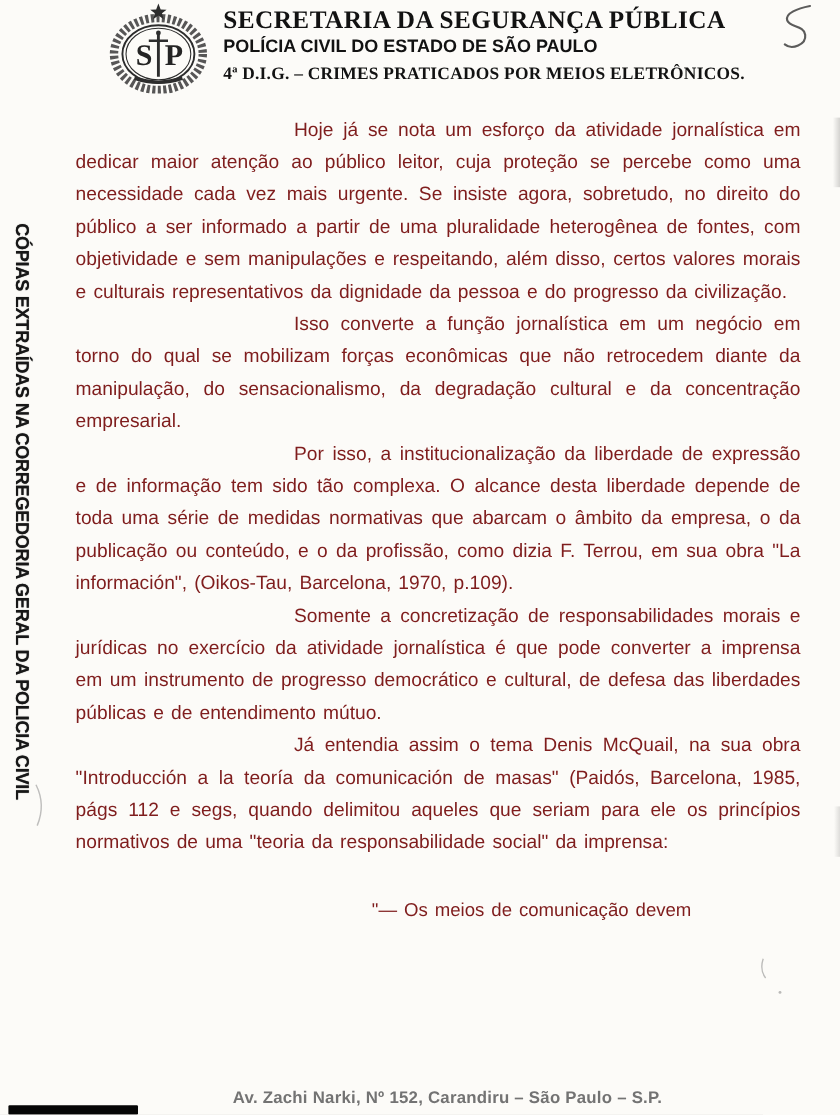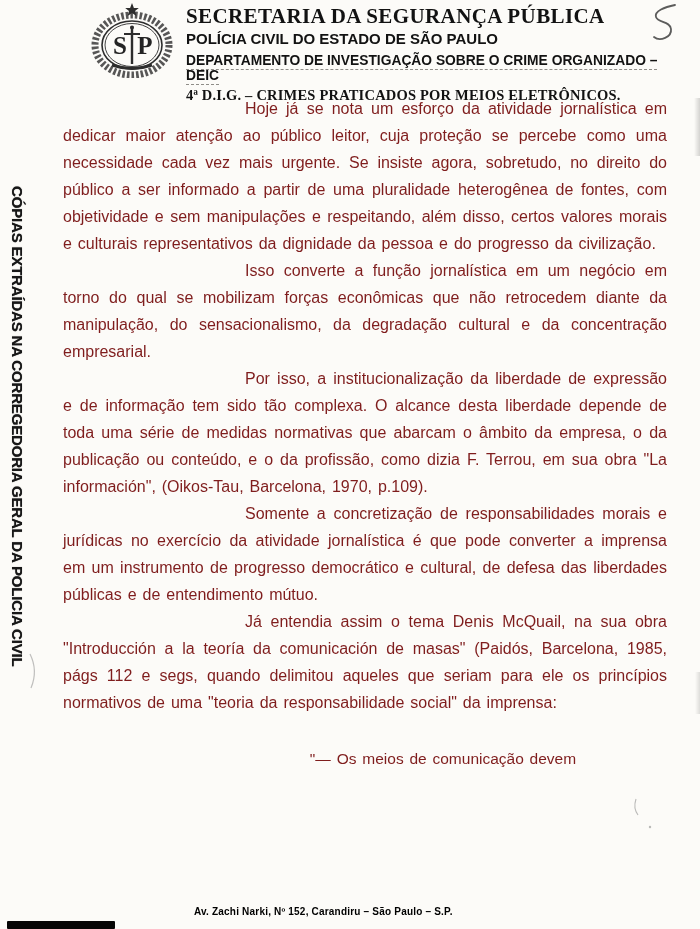--- a/index.html
+++ b/index.html
@@ -27,21 +27,21 @@
     position:absolute; top:95px; left:63px; width:604px;
     font-size:16px; line-height:27px; text-align:justify;
     word-spacing:1.5px; color:#7f1d1d;
   }
   .body-text p { margin:0; text-indent:182px; }
   .body-text p.gap { margin-top:0; }
   .quote { margin-top:29px; margin-left:158px; width:444px; text-align:center; font-size:15.5px; line-height:28px; text-indent:0; }
   .quote div { white-space:nowrap; }
 
   
-  .footer { position:absolute; top:906px; left:194px; font-size:10px; font-weight:700; letter-spacing:0.2px; color:#000000; }
+  .footer { position:absolute; top:906px; left:194px; font-size:14px; font-weight:700; letter-spacing:0.2px; color:#737373; }
 
   
   .side-stamp {
     position:absolute; top:186px; left:26px; width:470px;
     transform-origin:0 0; transform:rotate(90deg) scaleX(0.97);
     font-weight:700; font-size:15.5px; letter-spacing:-0.2px;
     white-space:nowrap; color:#171717; text-shadow:0 0 0.7px #3a3a3a;
   }
 
   
@@ -66,21 +66,20 @@
       <circle cx="56" cy="25.5" r="2" fill="#2d2d2d" stroke="none"></circle>
       <path d="M36,63 Q56,70 76,63" stroke-width="3"></path>
     </g>
     <text x="44" y="52" text-anchor="middle" font-family="Liberation Serif, serif" font-size="25" font-weight="bold" fill="#242424">S</text>
     <text x="69" y="52" text-anchor="middle" font-family="Liberation Serif, serif" font-size="25" font-weight="bold" fill="#242424">P</text>
   </svg>
 
   <div class="header">
     <div class="h1">SECRETARIA DA SEGURANÇA PÚBLICA</div>
     <div class="h2">POLÍCIA CIVIL DO ESTADO DE SÃO PAULO</div>
-    <div class="h3"><span class="u">DEPARTAMENTO DE INVESTIGAÇÃO SOBRE O CRIME ORGANIZADO – DEIC</span></div>
     <div class="h4">4ª D.I.G. – CRIMES PRATICADOS POR MEIOS ELETRÔNICOS.</div>
   </div>
 
   <svg class="mark" style="left:645px; top:1px;" width="45" height="44" xmlns="http://www.w3.org/2000/svg">
     <path d="M30,4 C20,6 9,10 11,16 C13,22 25,20 26,28 C27,36 15,41 9,36" stroke="#3f3f3f" stroke-width="1.8" fill="none" stroke-linecap="round" opacity="0.85"></path>
   </svg>
 
   <div class="side-stamp">CÓPIAS EXTRAÍDAS NA CORREGEDORIA GERAL DA POLICIA CIVIL</div>
 
   <svg class="mark" style="left:22px; top:652px;" width="22" height="40" xmlns="http://www.w3.org/2000/svg">

